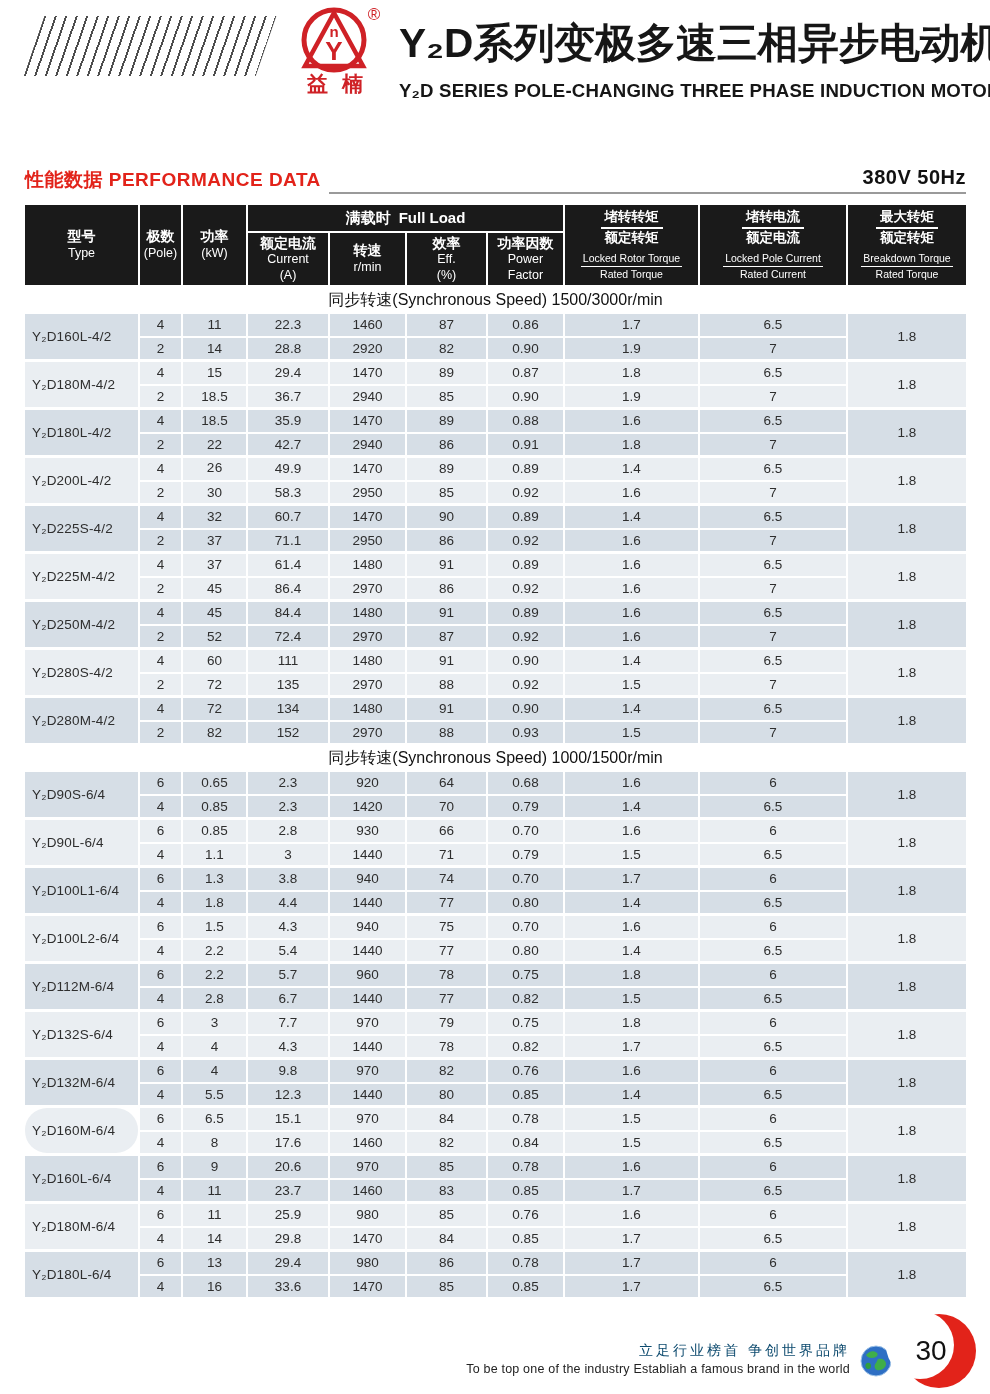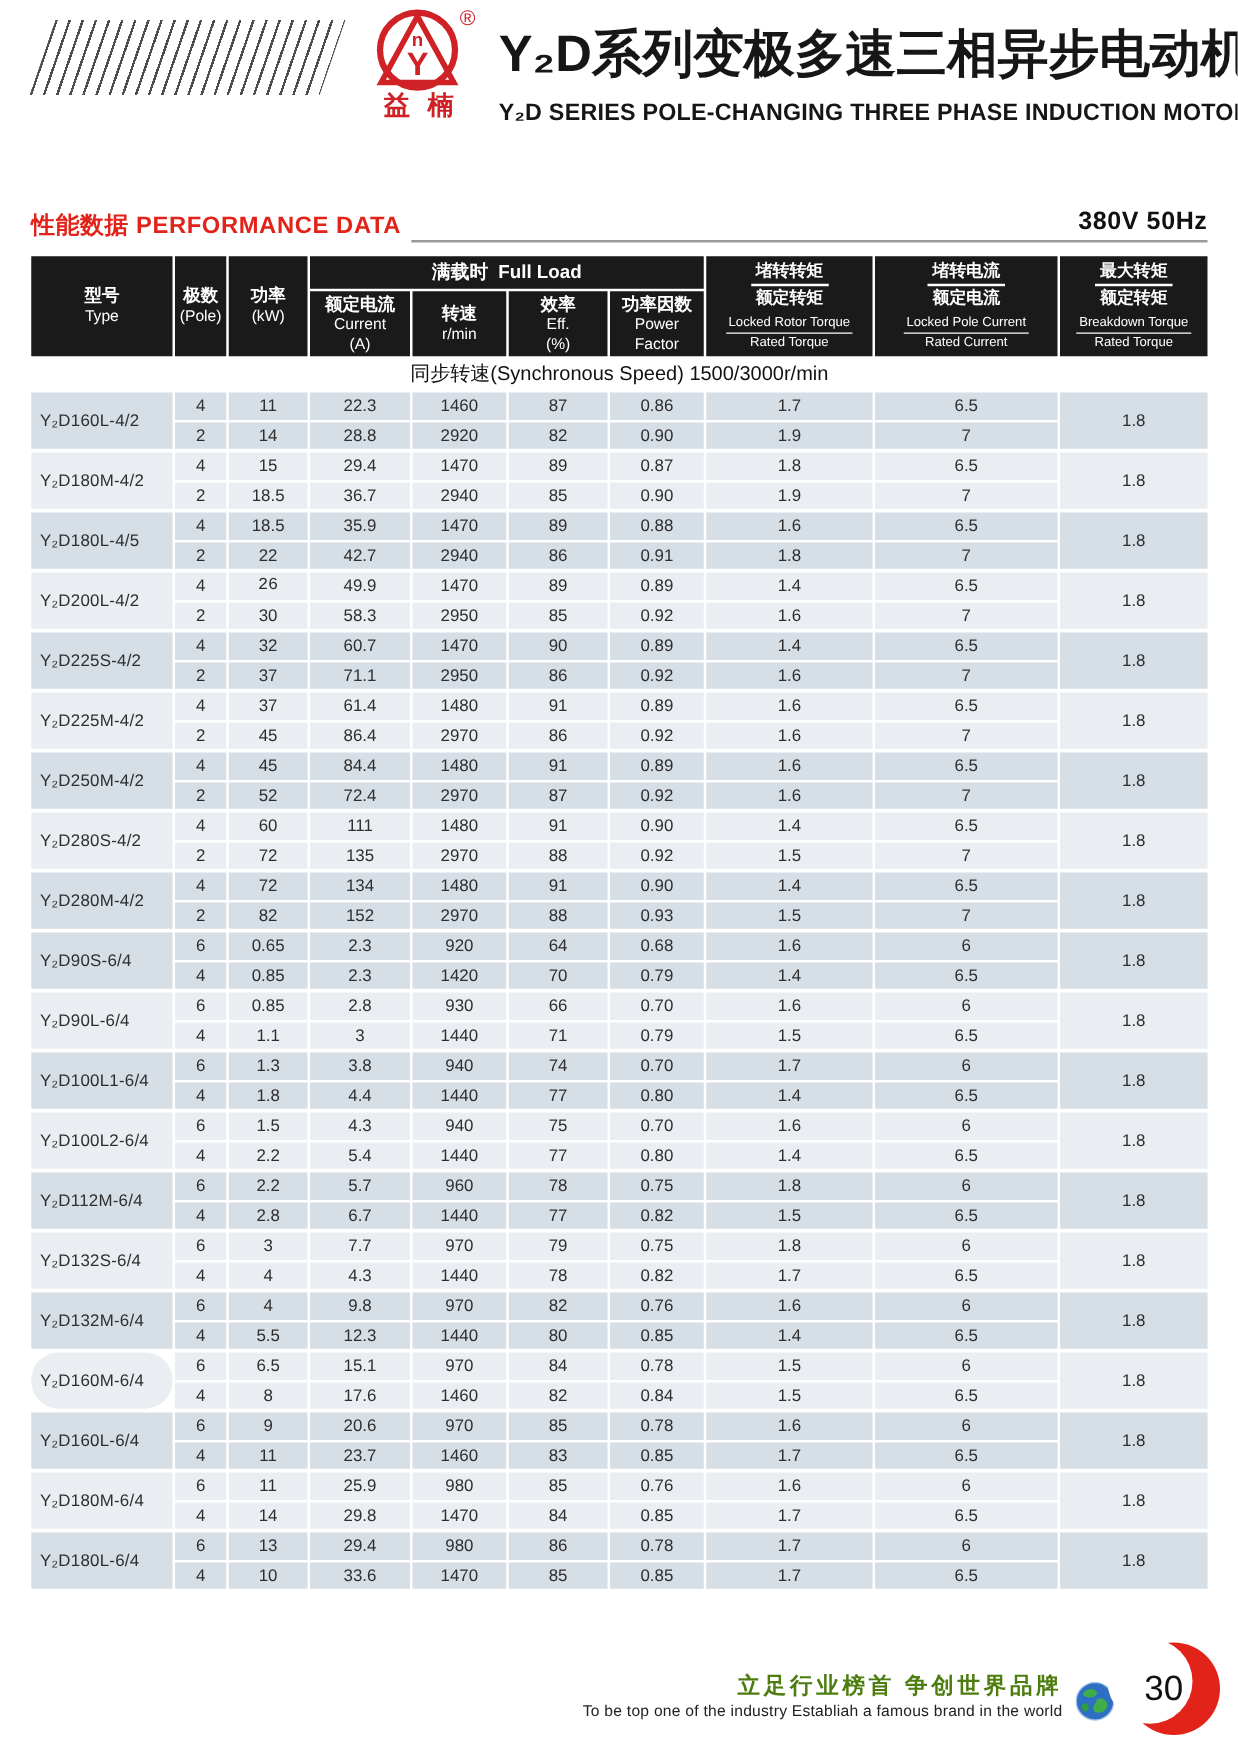--- a/index.html
+++ b/index.html
@@ -87,21 +87,21 @@
     display:flex; align-items:center; justify-content:center;
     font-size:13.5px; color:#2e2e2e;
   }
   .group.dark  .cell { background:var(--row-dark); }
   .group.light .cell { background:var(--row-light); }
   .type-cell { justify-content:flex-start; padding-left:7px; letter-spacing:0.2px; }
 
   
   .footer { position:absolute; right:12px; bottom:4px; width:700px; height:84px; }
   .slogans { position:absolute; right:128px; bottom:14px; text-align:right; }
-  .slogan-cn { font-size:18px; font-weight:bold; color:#4d7c0f; letter-spacing:3px; }
+  .slogan-cn { font-size:14px; font-weight:normal; color:#0c4a6e; letter-spacing:3px; }
   .slogan-en { font-size:12.5px; color:#222; margin-top:2px; letter-spacing:0.2px; }
   .globe { position:absolute; right:86px; bottom:13px; }
   .page-badge { position:absolute; right:2px; bottom:2px; width:74px; height:74px; }
   .badge-red  { position:absolute; left:0; top:0; width:74px; height:74px; border-radius:50%; background:var(--red); }
   .badge-white{ position:absolute; left:-16px; top:-3px; width:68px; height:68px; border-radius:50%; background:#fff; }
   .badge-num  {
     position:absolute; left:6px; top:50%; transform:translateY(-50%);
     width:46px; text-align:center; font-size:28px; color:#111;
   }
 </style>
@@ -228,21 +228,21 @@
         <div class="cell" style="grid-area: 2 / 3;">18.5</div>
         <div class="cell" style="grid-area: 2 / 4;">36.7</div>
         <div class="cell" style="grid-area: 2 / 5;">2940</div>
         <div class="cell" style="grid-area: 2 / 6;">85</div>
         <div class="cell" style="grid-area: 2 / 7;">0.90</div>
         <div class="cell" style="grid-area: 2 / 8;">1.9</div>
         <div class="cell" style="grid-area: 2 / 9;">7</div>
         <div class="cell" style="grid-area: 1 / 10 / 3 / 11;">1.8</div>
       </div>
       <div class="group dark">
-        <div class="cell type-cell" style="grid-area: 1 / 1 / 3 / 2;">Y₂D180L-4/5</div>
+        <div class="cell type-cell" style="grid-area: 1 / 1 / 3 / 2;">Y₂D180L-4/2</div>
         <div class="cell" style="grid-area: 1 / 2;">4</div>
         <div class="cell" style="grid-area: 1 / 3;">18.5</div>
         <div class="cell" style="grid-area: 1 / 4;">35.9</div>
         <div class="cell" style="grid-area: 1 / 5;">1470</div>
         <div class="cell" style="grid-area: 1 / 6;">89</div>
         <div class="cell" style="grid-area: 1 / 7;">0.88</div>
         <div class="cell" style="grid-area: 1 / 8;">1.6</div>
         <div class="cell" style="grid-area: 1 / 9;">6.5</div>
         <div class="cell" style="grid-area: 2 / 2;">2</div>
         <div class="cell" style="grid-area: 2 / 3;">22</div>
@@ -367,20 +367,21 @@
         <div class="cell" style="grid-area: 2 / 2;">2</div>
         <div class="cell" style="grid-area: 2 / 3;">82</div>
         <div class="cell" style="grid-area: 2 / 4;">152</div>
         <div class="cell" style="grid-area: 2 / 5;">2970</div>
         <div class="cell" style="grid-area: 2 / 6;">88</div>
         <div class="cell" style="grid-area: 2 / 7;">0.93</div>
         <div class="cell" style="grid-area: 2 / 8;">1.5</div>
         <div class="cell" style="grid-area: 2 / 9;">7</div>
         <div class="cell" style="grid-area: 1 / 10 / 3 / 11;">1.8</div>
       </div>
+      <div class="section-title">同步转速(Synchronous Speed) 1000/1500r/min</div>
       <div class="group dark">
         <div class="cell type-cell" style="grid-area: 1 / 1 / 3 / 2;">Y₂D90S-6/4</div>
         <div class="cell" style="grid-area: 1 / 2;">6</div>
         <div class="cell" style="grid-area: 1 / 3;">0.65</div>
         <div class="cell" style="grid-area: 1 / 4;">2.3</div>
         <div class="cell" style="grid-area: 1 / 5;">920</div>
         <div class="cell" style="grid-area: 1 / 6;">64</div>
         <div class="cell" style="grid-area: 1 / 7;">0.68</div>
         <div class="cell" style="grid-area: 1 / 8;">1.6</div>
         <div class="cell" style="grid-area: 1 / 9;">6</div>
@@ -578,21 +579,21 @@
         <div class="cell type-cell" style="grid-area: 1 / 1 / 3 / 2;">Y₂D180L-6/4</div>
         <div class="cell" style="grid-area: 1 / 2;">6</div>
         <div class="cell" style="grid-area: 1 / 3;">13</div>
         <div class="cell" style="grid-area: 1 / 4;">29.4</div>
         <div class="cell" style="grid-area: 1 / 5;">980</div>
         <div class="cell" style="grid-area: 1 / 6;">86</div>
         <div class="cell" style="grid-area: 1 / 7;">0.78</div>
         <div class="cell" style="grid-area: 1 / 8;">1.7</div>
         <div class="cell" style="grid-area: 1 / 9;">6</div>
         <div class="cell" style="grid-area: 2 / 2;">4</div>
-        <div class="cell" style="grid-area: 2 / 3;">10</div>
+        <div class="cell" style="grid-area: 2 / 3;">16</div>
         <div class="cell" style="grid-area: 2 / 4;">33.6</div>
         <div class="cell" style="grid-area: 2 / 5;">1470</div>
         <div class="cell" style="grid-area: 2 / 6;">85</div>
         <div class="cell" style="grid-area: 2 / 7;">0.85</div>
         <div class="cell" style="grid-area: 2 / 8;">1.7</div>
         <div class="cell" style="grid-area: 2 / 9;">6.5</div>
         <div class="cell" style="grid-area: 1 / 10 / 3 / 11;">1.8</div>
       </div>
     </div>
 </div>

